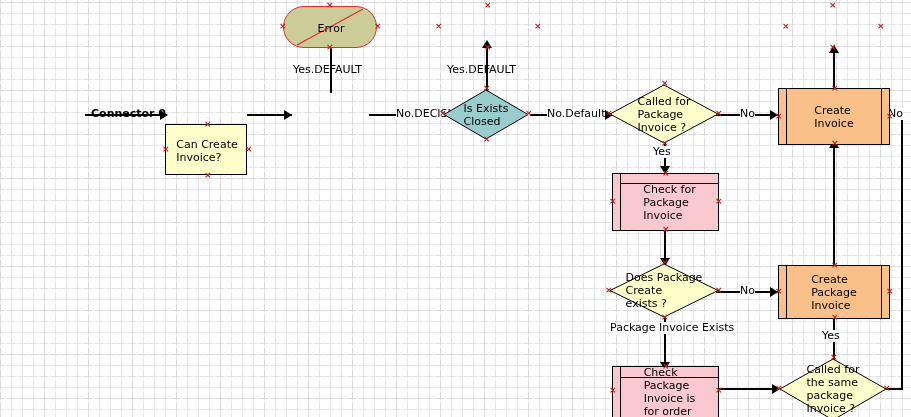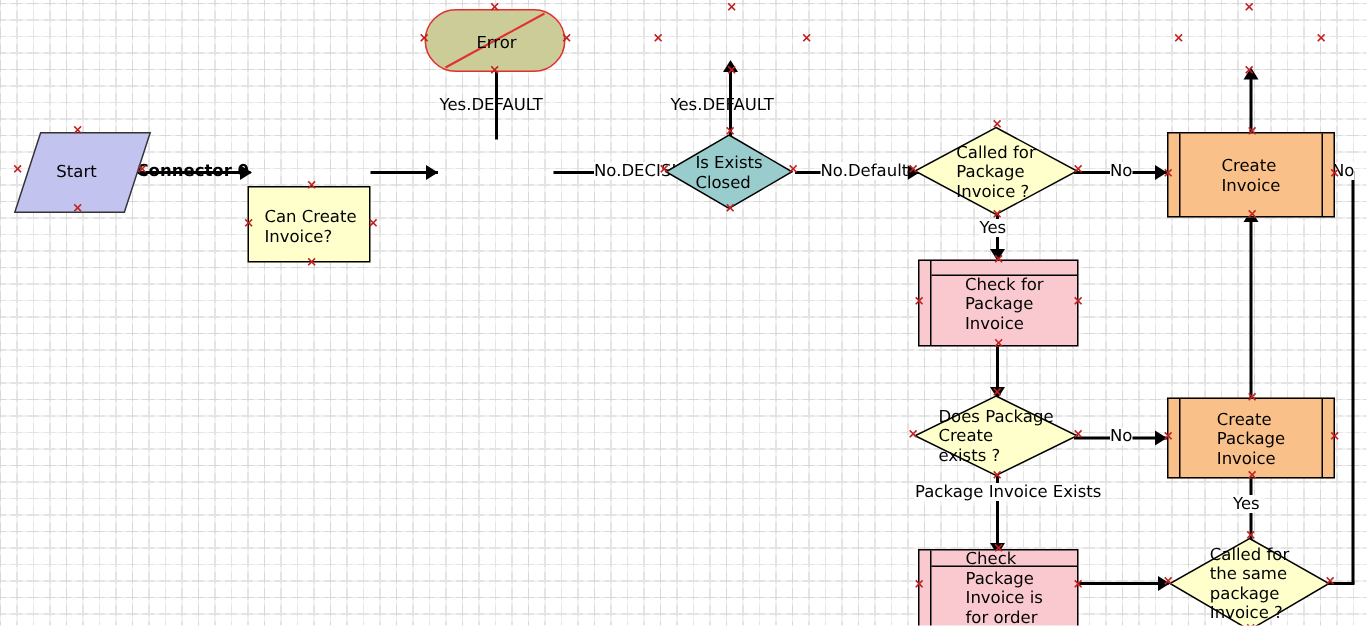--- a/index.html
+++ b/index.html
@@ -143,28 +143,20 @@
   <div class="edge-label" style="left:447px;top:64px;">Yes.DEFAULT</div>
   <div class="edge-label" style="left:547px;top:108px;background:#fff;">No.Default</div>
   <div class="edge-label" style="left:740px;top:108px;background:#fff;">No</div>
   <div class="edge-label" style="left:653px;top:146px;background:#fff;">Yes</div>
   <div class="edge-label" style="left:740px;top:285px;background:#fff;">No</div>
   <div class="edge-label" style="left:610px;top:322px;text-align:right;width:110px;background:#fff;">Package
 Invoice Exists</div>
   <div class="edge-label" style="left:822px;top:330px;background:#fff;">Yes</div>
   <div class="edge-label" style="left:888px;top:108px;background:#fff;">No</div>
 
-  <div class="node" style="left:12px;top:88px;width:78px;height:52px;">
-    <div class="parallelogram" style="position:absolute;left:6px;top:0;width:72px;height:52px;"></div>
-    <div class="lbl" style="left:0;top:0;width:78px;height:52px;">Start</div>
-    <div class="port" style="left:-4px;top:22px;"></div>
-    <div class="port" style="left:36px;top:-4px;"></div>
-    <div class="port" style="left:36px;top:48px;"></div>
-    <div class="port" style="left:79px;top:22px;"></div>
-  </div>
 
   <div class="node yellowbox" style="left:165px;top:89px;width:82px;height:51px;">
     <div class="lbl" style="left:0;top:0;width:82px;height:51px;">Can Create
 Invoice?</div>
     <div class="port" style="left:-4px;top:21px;"></div>
     <div class="port" style="left:38px;top:-4px;"></div>
     <div class="port" style="left:38px;top:47px;"></div>
     <div class="port" style="left:79px;top:21px;"></div>
   </div>
 

